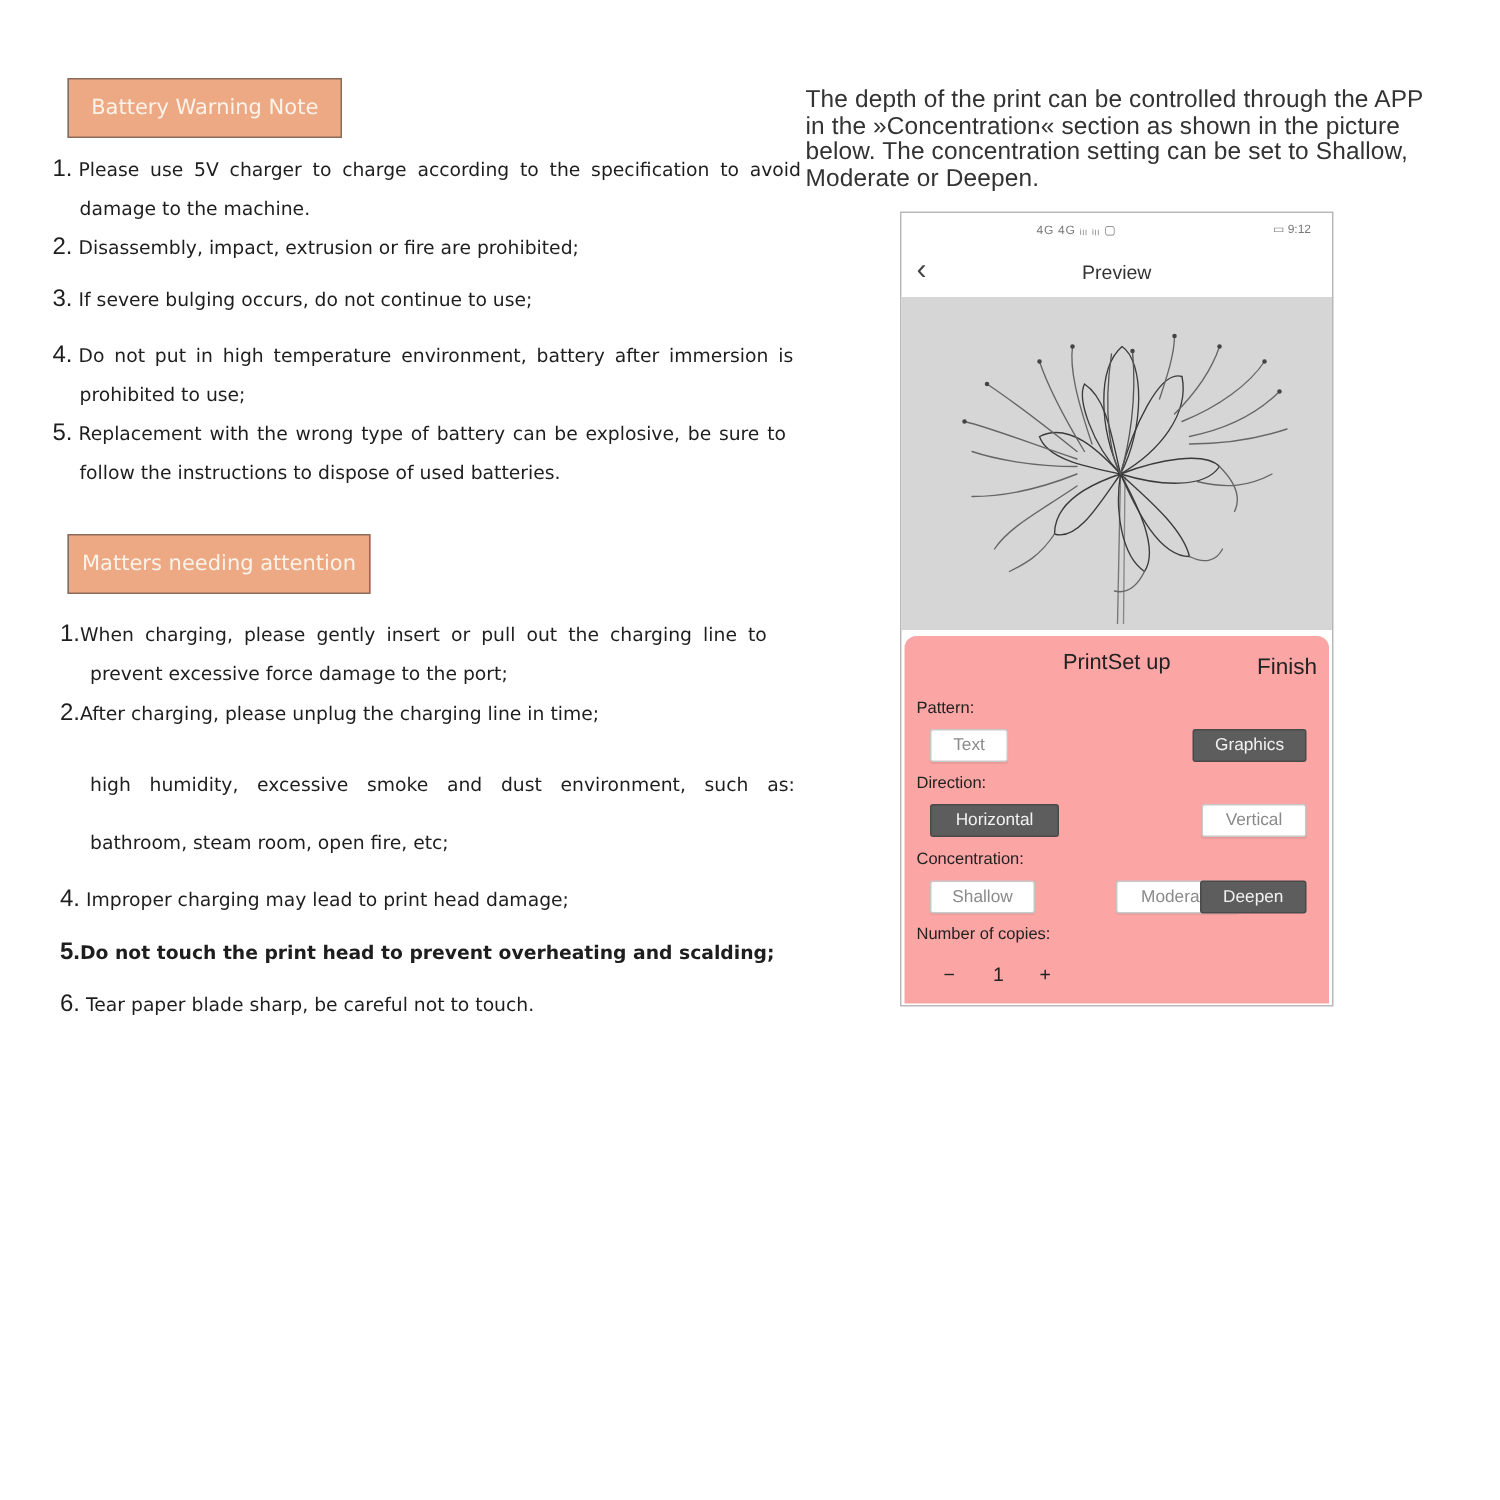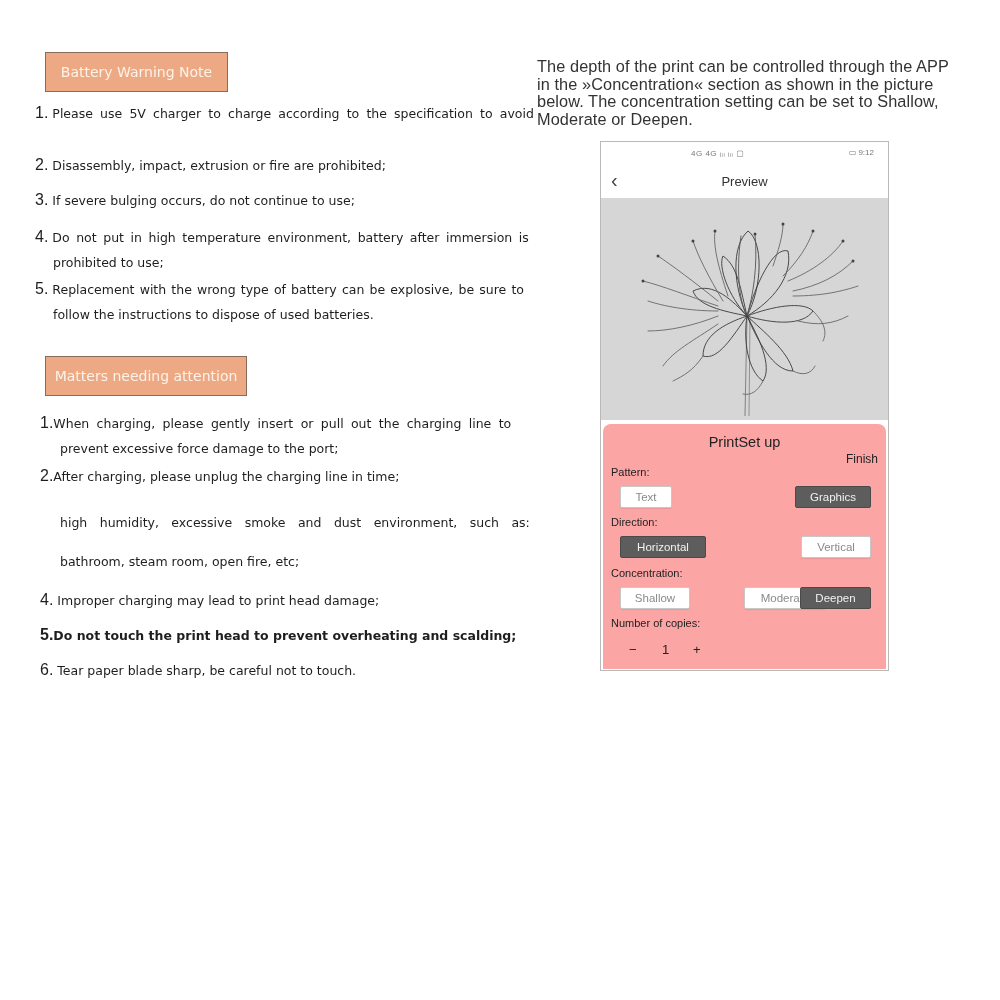--- a/index.html
+++ b/index.html
@@ -31,37 +31,38 @@
   #status-right { position:absolute; right:14px; top:6px; }
   #nav-bar { position:absolute; left:0; top:22px; width:100%; height:34px; }
   #back-icon { position:absolute; left:10px; top:6px; font-size:20px; color:#444; cursor:pointer; line-height:20px; }
   #preview-title { position:absolute; left:0; right:0; top:10px; text-align:center; font-size:13px; color:#333; }
   #preview-area { position:absolute; left:0; top:56px; width:100%; height:222px; background:#d6d6d6; }
   #preview-area svg { position:absolute; left:22px; top:8px; }
 
   #settings { position:absolute; left:2px; top:282px; width:283px; height:245px; background:#fca5a5;
               border-top-left-radius:8px; border-top-right-radius:8px; }
   #settings-title { position:absolute; left:0; right:0; top:10px; text-align:center; font-size:14.5px; color:#222; }
-  #finish-btn { position:absolute; right:8px; top:28px; font-size:12px; color:#222; cursor:pointer; }
+  #finish-btn { position:absolute; right:8px; top:12px; font-size:15px; color:#222; cursor:pointer; }
   .lbl { position:absolute; left:8px; font-size:11px; color:#222; }
   .opt { position:absolute; height:22px; box-sizing:border-box; display:flex; align-items:center;
          justify-content:center; font-size:11.5px; border-radius:2px; cursor:pointer; }
   .opt.off { border:1px solid #c8c8c8; color:#8a8a8a; background:#fff; box-shadow:0 1px 1px rgba(0,0,0,0.08); }
   .opt.on { background:#5d5d5d; color:#f2f2f2; border:1px solid #4a4a4a; }
   .stepper { position:absolute; top:218px; font-size:13px; color:#222; cursor:pointer; }
 </style>
 </head>
 <body>
 
 <div id="badge-battery" class="section-badge">
   <span>Battery Warning Note</span>
 </div>
 
 <div class="item" style="left:35px; top:104px; width:460px;">
   <span class="line"><span class="num">1.</span><span style="word-spacing:3.2px">Please use 5V charger to charge according to the specification to avoid</span></span>
+  <span class="cont">damage to the machine.</span>
 </div>
 <div class="item" style="left:35px; top:156px;">
   <span class="line"><span class="num">2.</span><span>Disassembly, impact, extrusion or fire are prohibited;</span></span>
 </div>
 <div class="item" style="left:35px; top:191px;">
   <span class="line"><span class="num">3.</span><span>If severe bulging occurs, do not continue to use;</span></span>
 </div>
 <div class="item" style="left:35px; top:228px;">
   <span class="line"><span class="num">4.</span><span style="word-spacing:2.6px">Do not put in high temperature environment, battery after immersion is</span></span>
   <span class="cont">prohibited to use;</span>

